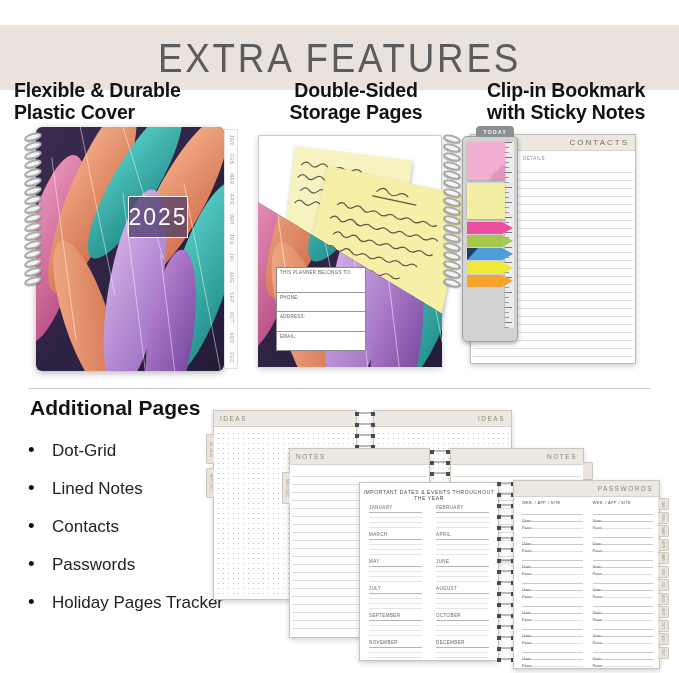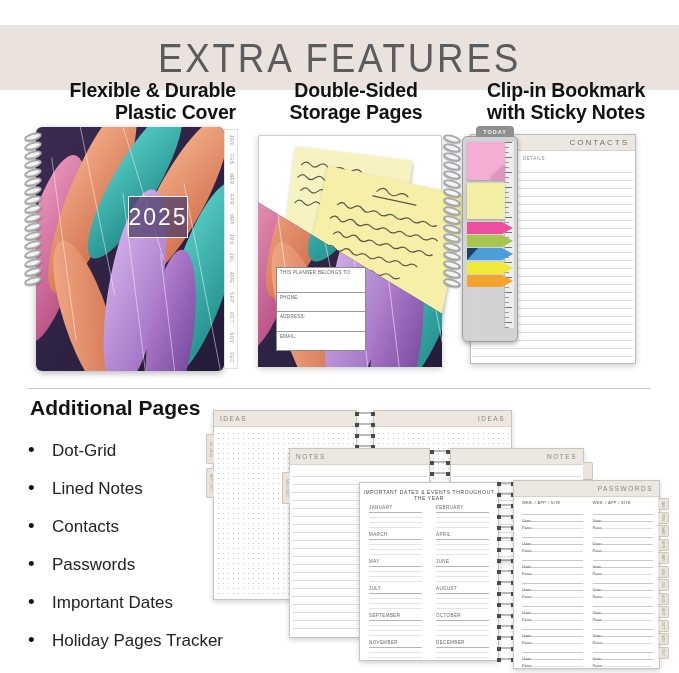--- a/index.html
+++ b/index.html
@@ -13,21 +13,21 @@
   .stage{position:relative;width:679px;height:673px;background:#fff;overflow:hidden;}
 
   
   .top-band{position:absolute;left:0;top:0;width:679px;height:65px;background:var(--band-bg);margin-top:25px;}
   .top-band h1{width:100%;text-align:center;line-height:66px;font-size:40px;font-weight:400;
     color:var(--title-text);letter-spacing:3px;transform:scaleX(.92);}
 
   
   .feat-heading{position:absolute;top:80px;font-size:19.5px;line-height:21.5px;font-weight:bold;
     color:var(--heading-text);letter-spacing:-.2px;}
-  .fh1{left:14px;width:222px;text-align:right;}
+  .fh1{left:14px;width:222px;text-align:left;}
   .fh2{left:253px;width:206px;text-align:center;}
   .fh3{left:466px;width:200px;text-align:center;}
 
   
   .coil-col{position:absolute;display:flex;flex-direction:column;align-items:center;}
   .coil{display:block;width:18px;height:8px;border:2px solid #a8a8ab;background:#f4f4f4;
     border-radius:50%;margin:0 0 1px 0;transform:rotate(-16deg);box-shadow:0 1px 1px rgba(0,0,0,.25);}
   .coil-col.rightside .coil{transform:rotate(16deg);}
   .dotgrid{background-image:radial-gradient(circle,#c4c4c4 .6px,rgba(0,0,0,0) .95px);background-size:5px 5px;}
   .lined{background-image:repeating-linear-gradient(to bottom,rgba(0,0,0,0) 0 7px,#dedede 7px 8px);}
@@ -360,21 +360,20 @@
   </div>
 
   <div class="divider"></div>
 
   <div class="add-heading">Additional Pages</div>
   <ul class="add-list">
       <li>Dot-Grid</li>
       <li>Lined Notes</li>
       <li>Contacts</li>
       <li>Passwords</li>
-      <li>Important Dates</li>
       <li>Holiday Pages Tracker</li>
     </ul>
 
   <div class="collage">
 
     <div class="sheet ideas-left">
       <div class="sheet-head">
         <span>IDEAS</span>
       </div>
       <div class="sheet-body dotgrid"></div>

